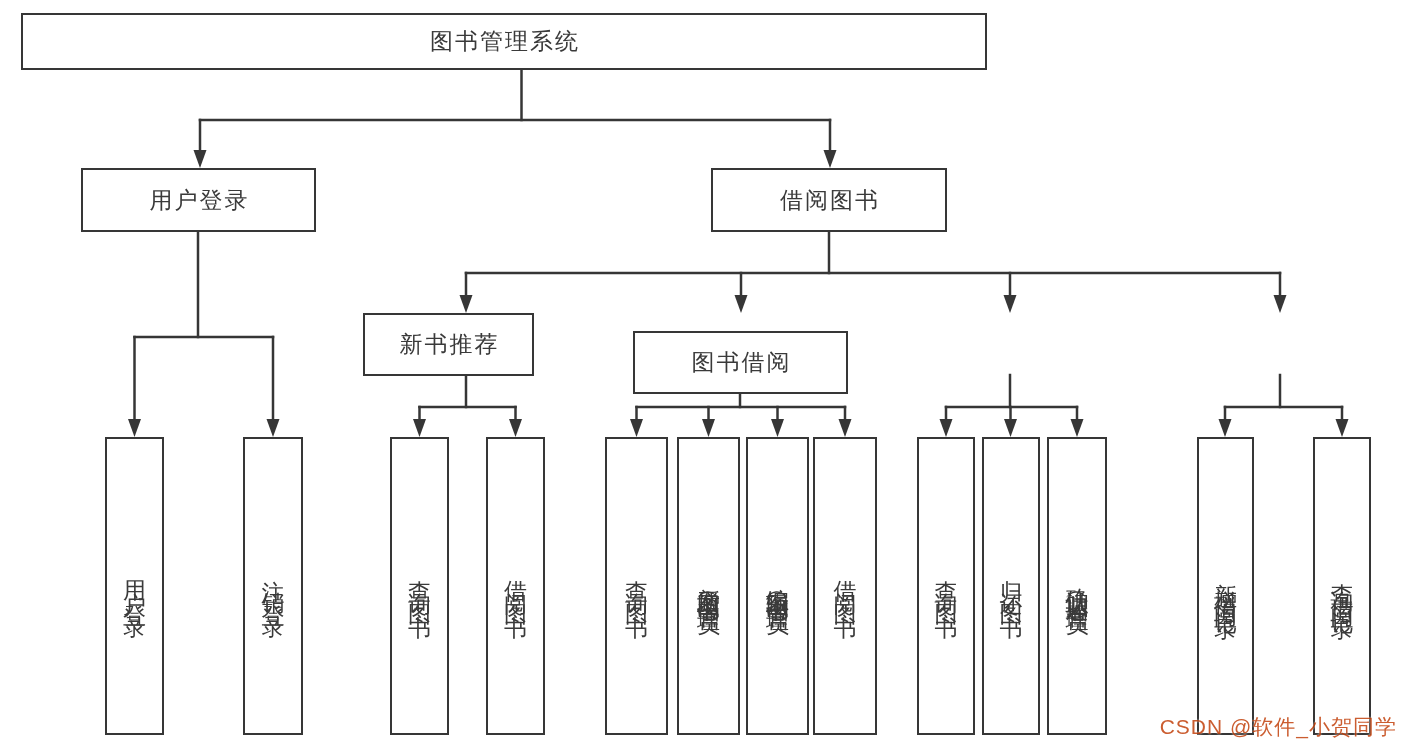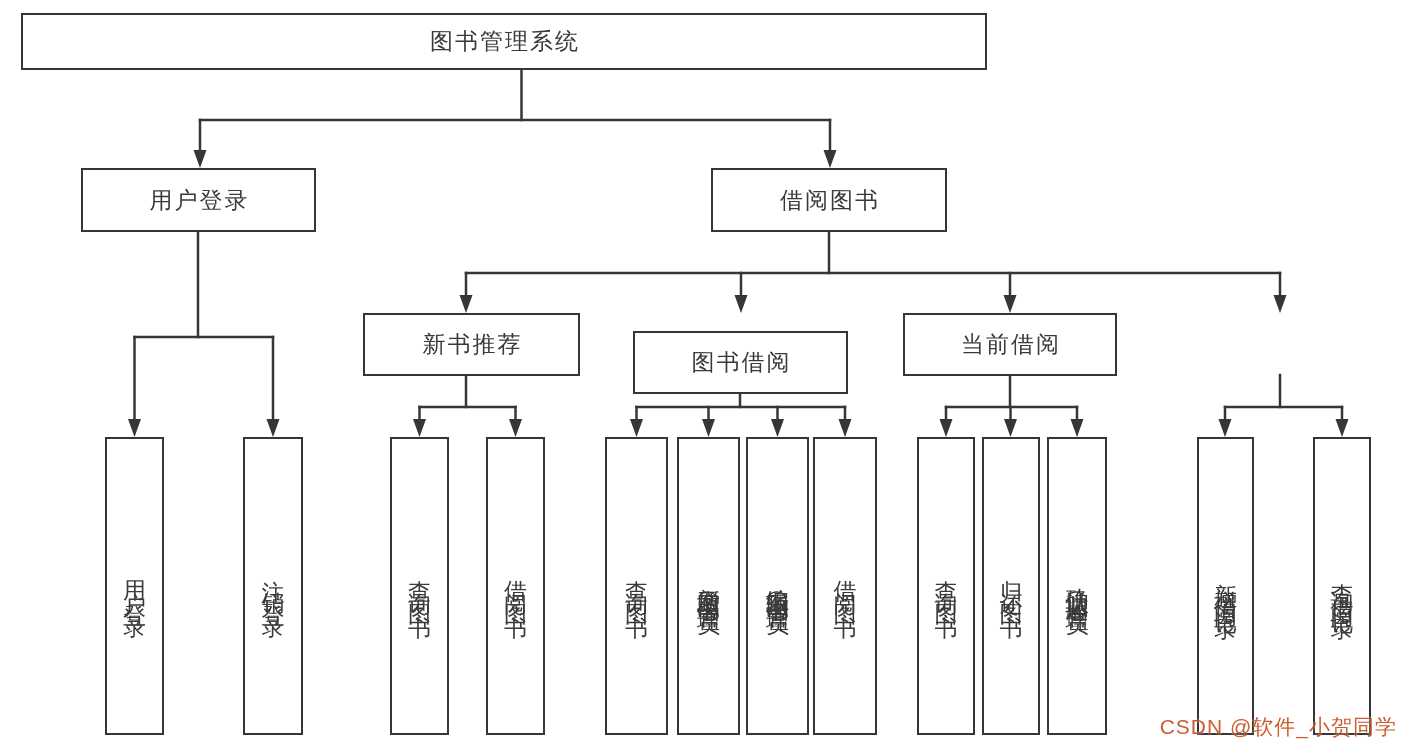--- a/index.html
+++ b/index.html
@@ -89,28 +89,25 @@
     <span>图书管理系统</span>
   </div>
 
   <div class="node hbox" style="left:81px;top:168px;width:235px;height:64px">
     <span>用户登录</span>
   </div>
   <div class="node hbox" style="left:711px;top:168px;width:236px;height:64px">
     <span>借阅图书</span>
   </div>
 
-  <div class="node hbox" style="left:363px;top:313px;width:217px;height:63px">
+  <div class="node hbox" style="left:363px;top:313px;width:171px;height:63px">
     <span>新书推荐</span>
   </div>
   <div class="node hbox" style="left:633px;top:331px;width:215px;height:63px">
     <span>图书借阅</span>
-  </div>
-  <div class="node hbox" style="left:903px;top:313px;width:214px;height:63px">
-    <span>当前借阅</span>
   </div>
 
   <div class="node vbox" style="left:105px;top:437px;width:59px;height:298px">
     <span style="letter-spacing: 12px;">用户登录</span>
   </div>
   <div class="node vbox" style="left:243px;top:437px;width:60px;height:298px">
     <span style="letter-spacing: 12px;">注销登录</span>
   </div>
 
   <div class="node vbox" style="left:390px;top:437px;width:59px;height:298px">

